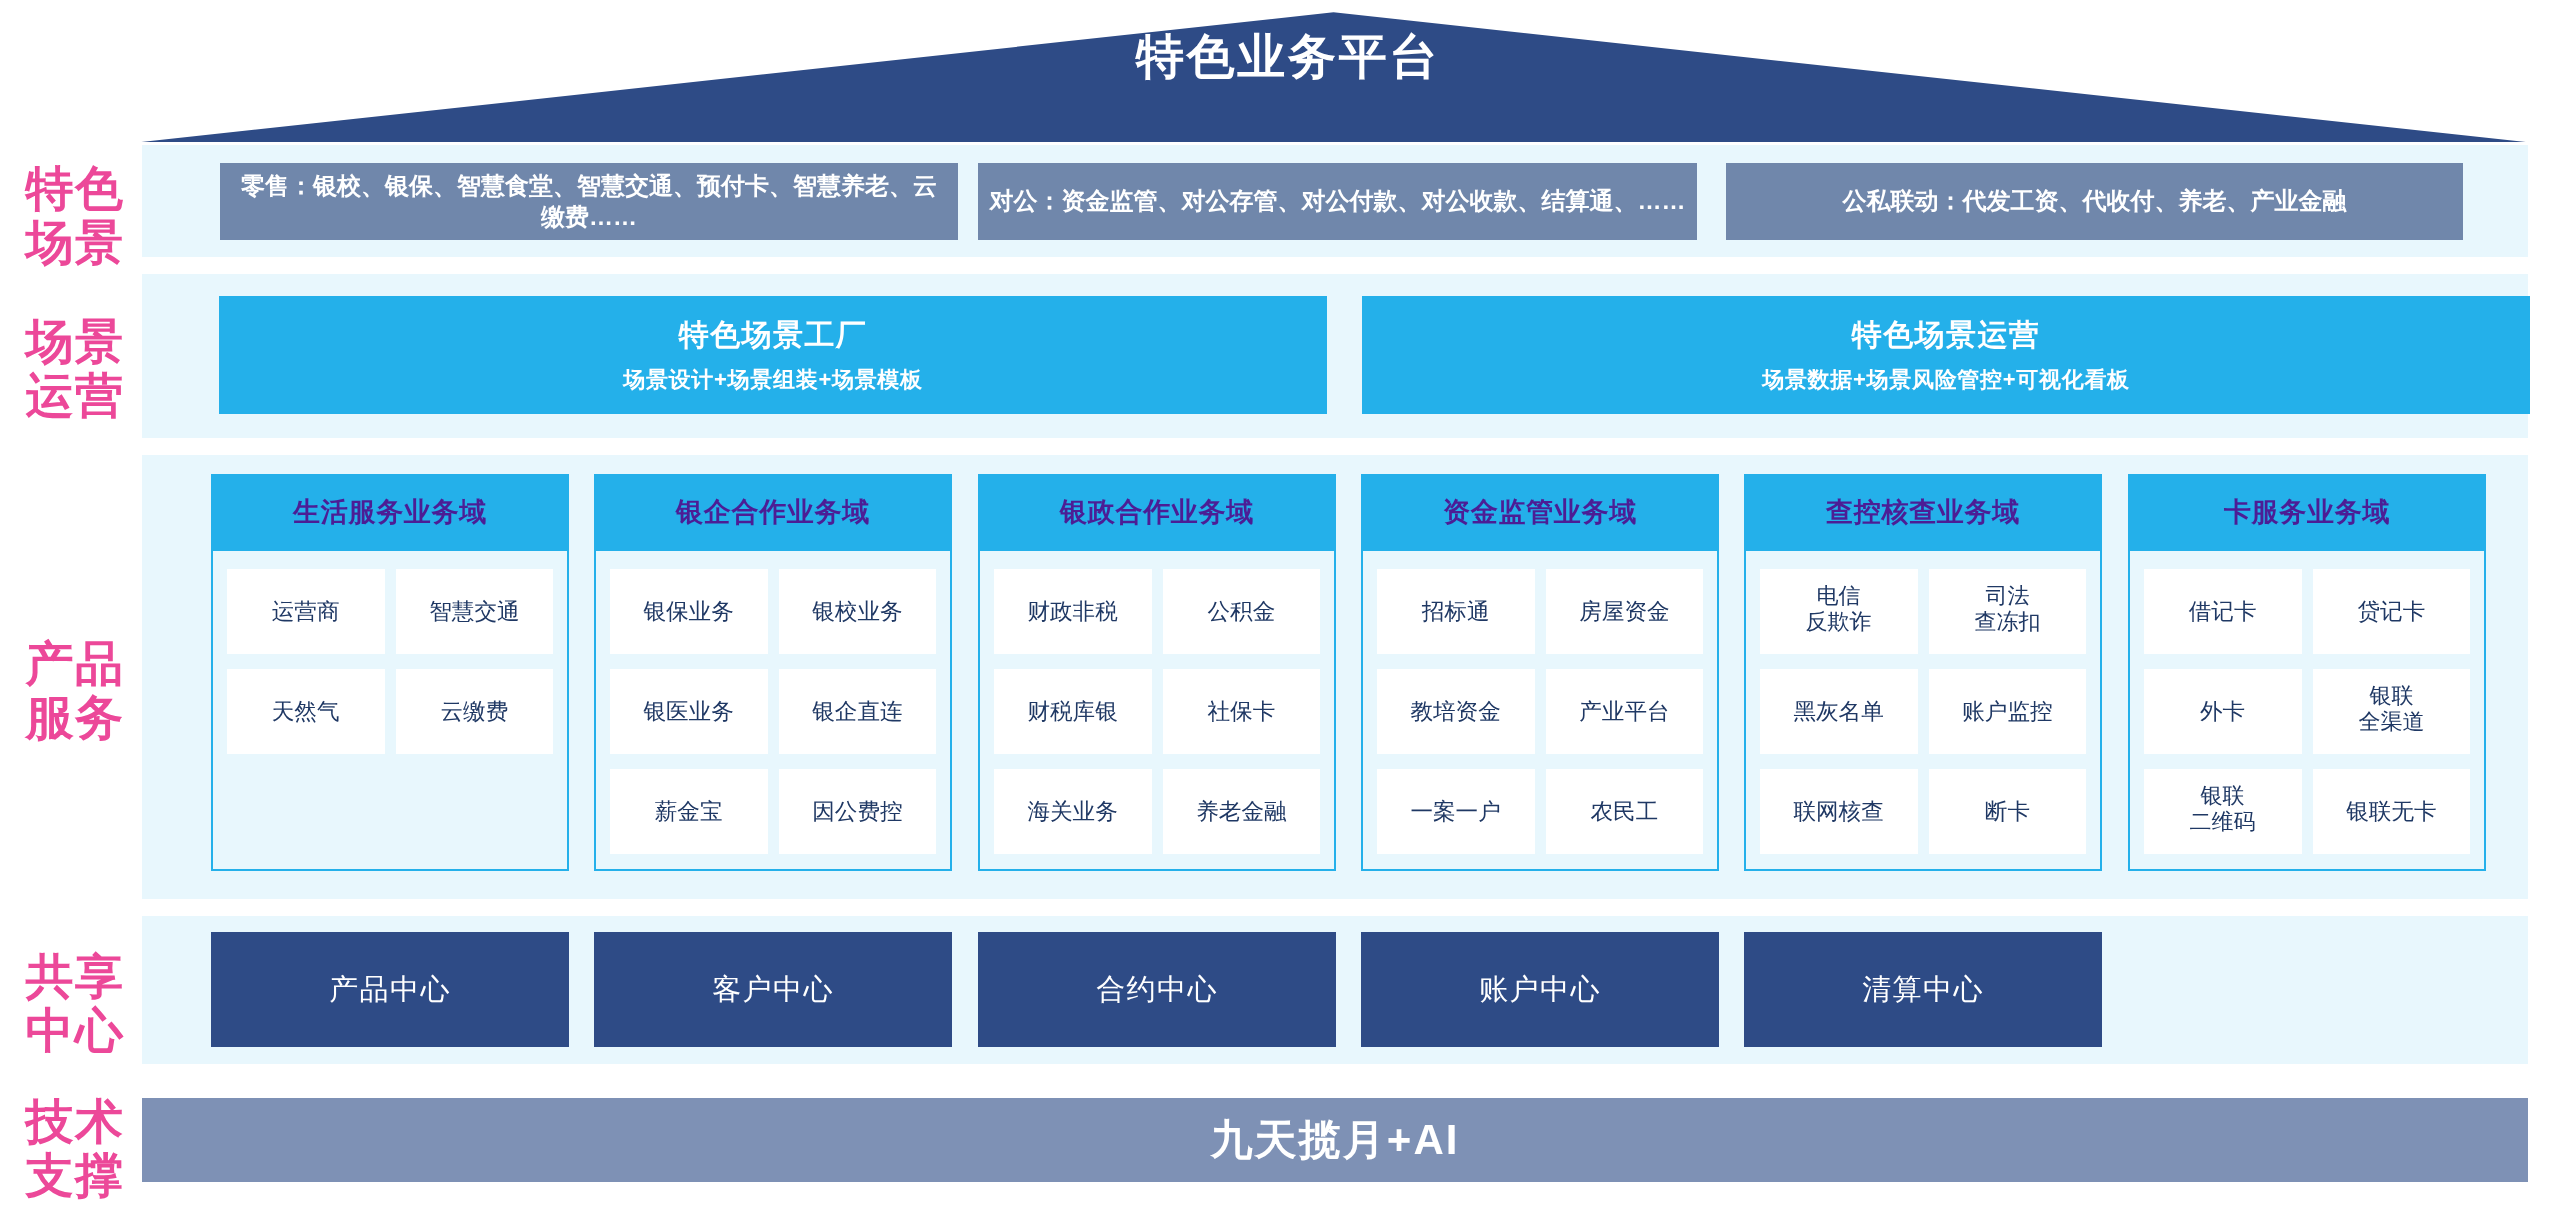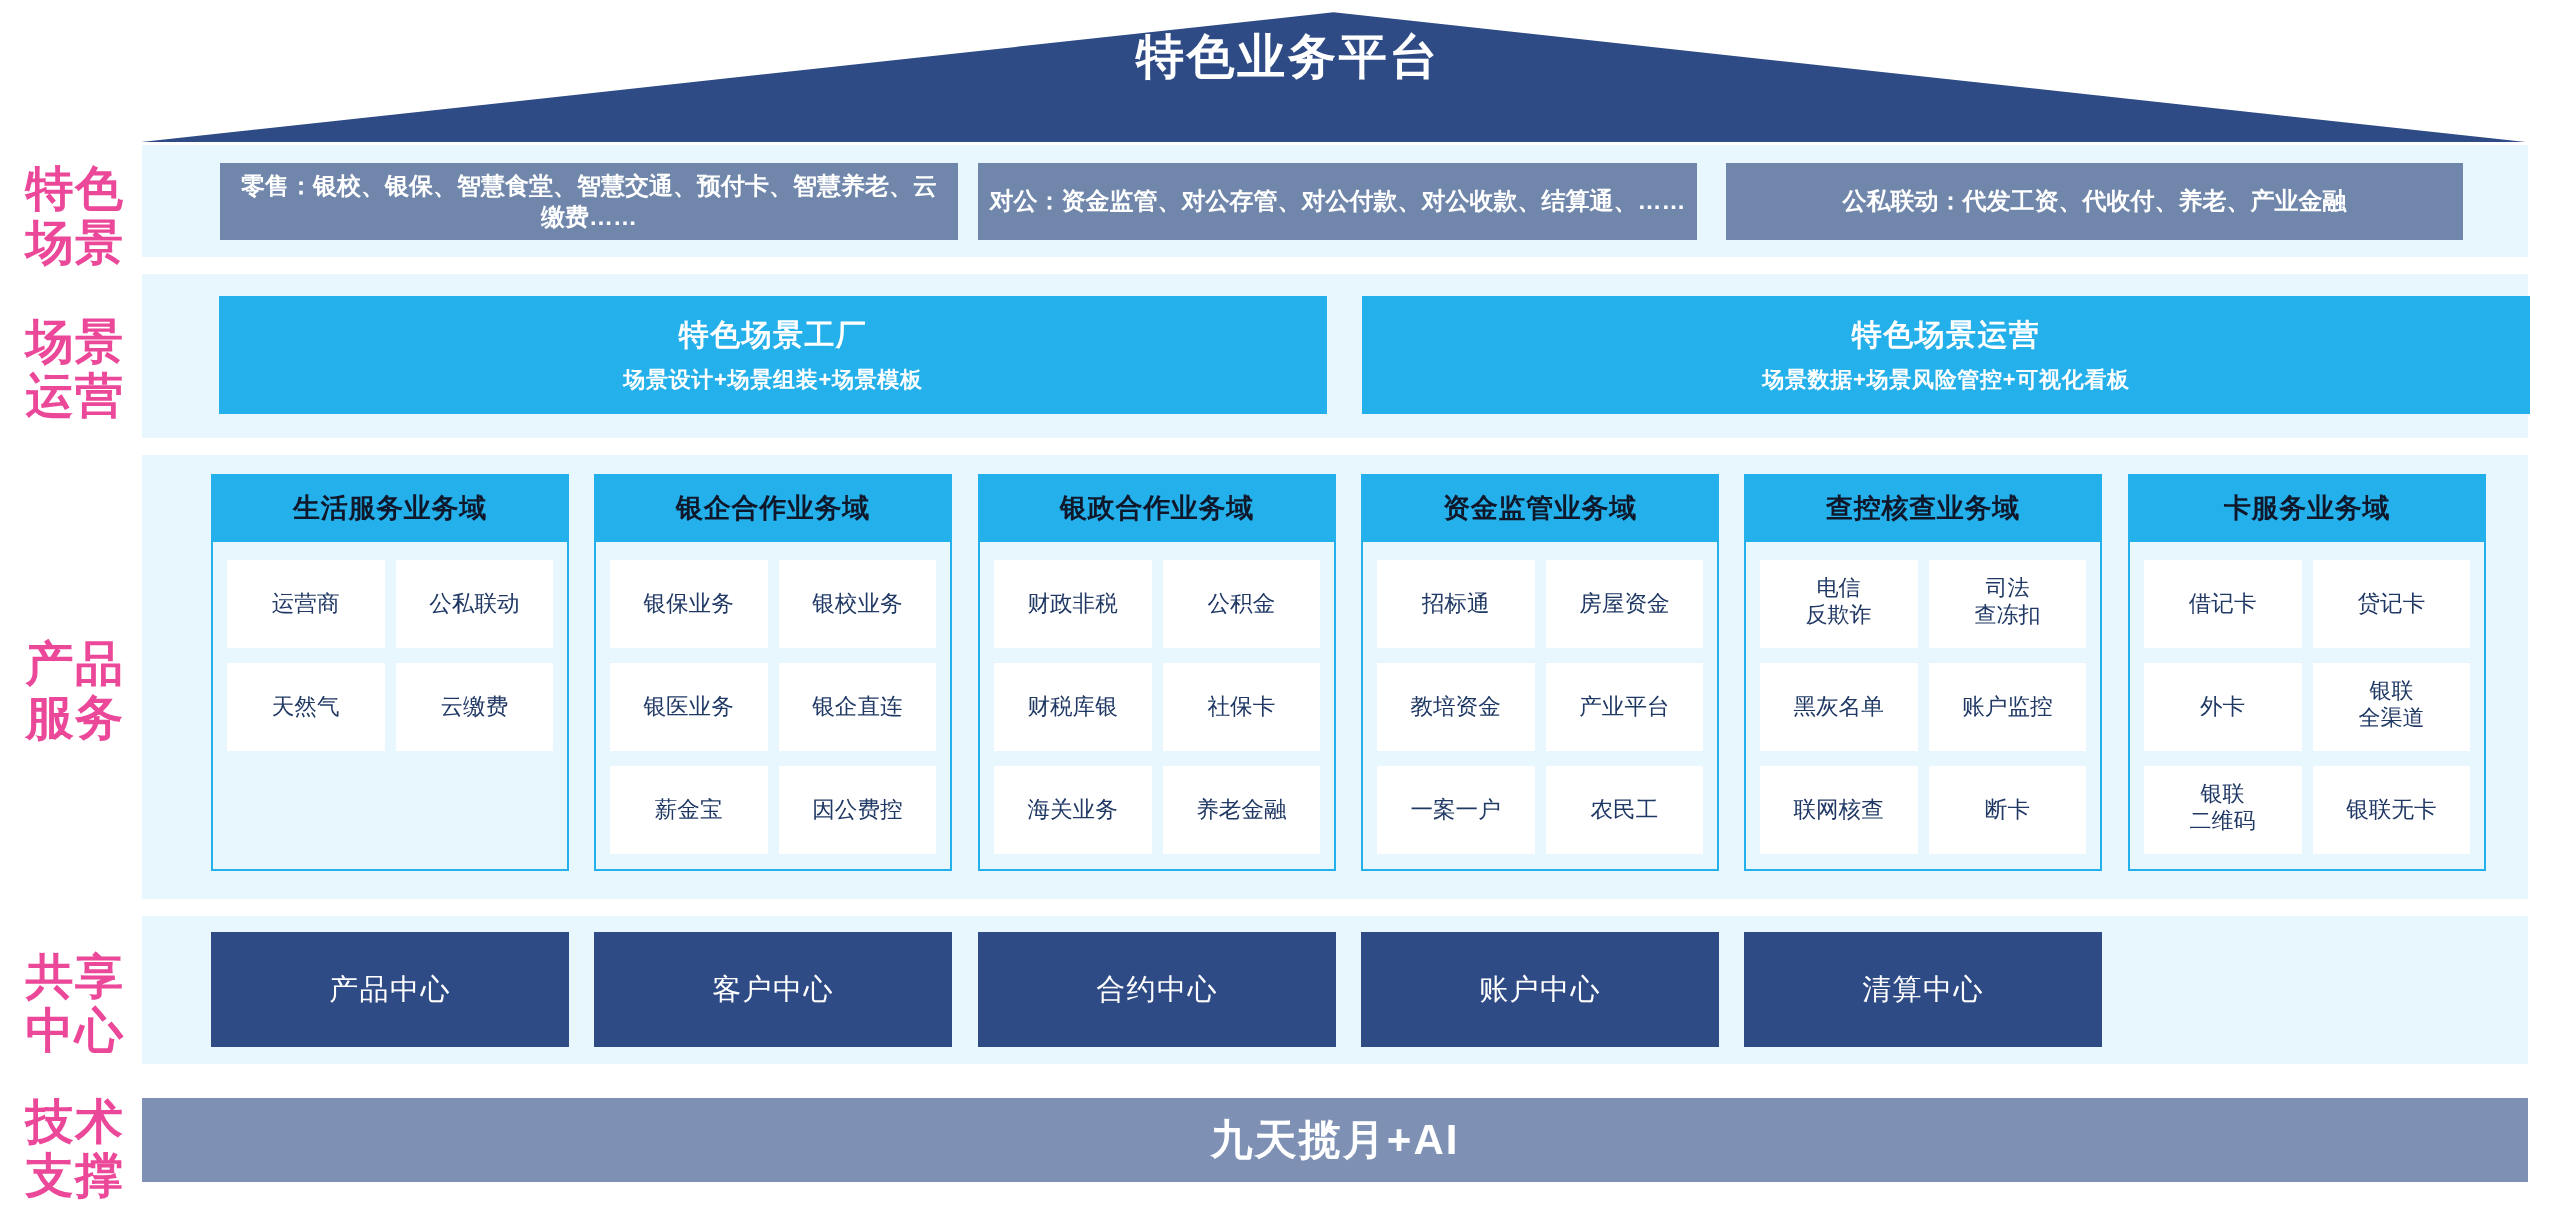--- a/index.html
+++ b/index.html
@@ -81,23 +81,23 @@
     background:#e8f7fd;
     display:flex;flex-direction:column;
   }
   #prod-0{left:211px;}
   #prod-1{left:594px;}
   #prod-2{left:978px;}
   #prod-3{left:1361px;}
   #prod-4{left:1744px;}
   #prod-5{left:2128px;}
   .prod-head{
-    background:#24b0ea;color:#0f172a;
+    background:#24b0ea;color:#4c1d95;
     font-size:27px;font-weight:bold;letter-spacing:0.7px;
-    height:68px;
+    height:77px;
     display:flex;align-items:center;justify-content:center;
     flex:0 0 auto;
     margin:-2.1px -2.1px 0 -2.1px;
   }
   .prod-grid{
     flex:1 1 auto;
     display:grid;
     grid-template-columns:1fr 1fr;
     grid-template-rows:1fr 1fr 1fr;
     gap:15px 11px;
@@ -169,21 +169,21 @@
     <div class="ops-sub">场景数据+场景风险管控+可视化看板</div>
   </div>
 
   <div class="band" id="prod-band"></div>
   <div class="rowlabel" id="prod-label" style="top:637px;">产品<br>服务</div>
 
   <div class="prod-col" id="prod-0">
     <div class="prod-head">生活服务业务域</div>
     <div class="prod-grid">
       <div class="prod-cell">运营商</div>
-      <div class="prod-cell">公私联动</div>
+      <div class="prod-cell">智慧交通</div>
       <div class="prod-cell">天然气</div>
       <div class="prod-cell">云缴费</div>
     </div>
   </div>
 
   <div class="prod-col" id="prod-1">
     <div class="prod-head">银企合作业务域</div>
     <div class="prod-grid">
       <div class="prod-cell">银保业务</div>
       <div class="prod-cell">银校业务</div>

